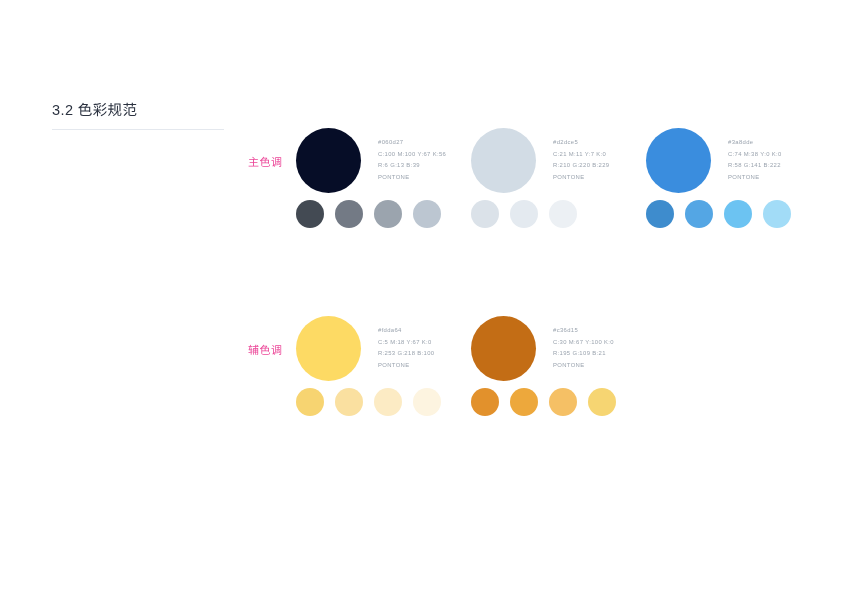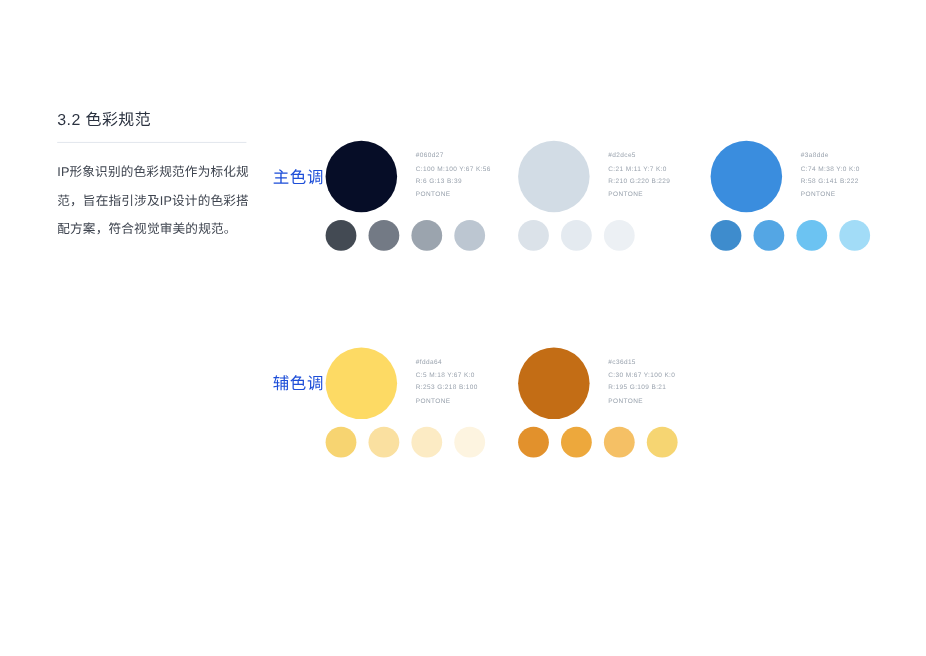--- a/index.html
+++ b/index.html
@@ -53,22 +53,22 @@
     left: 248px;
   }
   .group-primary   { top: 128px; }
   .group-secondary { top: 316px; }
 
   .group-label {
     position: absolute;
     left: 0;
     top: 26px;
     width: 44px;
-    font-size: 15px;
-    color: #1d4ed8;
+    font-size: 11px;
+    color: #ec4899;
     letter-spacing: 0.5px;
     line-height: 16px;
     white-space: nowrap;
   }
 
   .cards {
     position: absolute;
     left: 48px;
     top: 0;
     display: flex;
@@ -116,21 +116,20 @@
     margin-right: 11px;
   }
   .tint:last-child { margin-right: 0; }
 </style>
 </head>
 <body>
 
 <div class="text-col">
   <h1 class="section-title">3.2 色彩规范</h1>
   <div class="title-rule"></div>
-  <p class="section-body">IP形象识别的色彩规范作为标化规范，旨在指引涉及IP设计的色彩搭配方案，符合视觉审美的规范。</p>
 </div>
 
 <div class="group group-primary">
   <div class="group-label">主色调</div>
   <div class="cards">
 
     <div class="card">
       <div class="swatch-main" style="background: rgb(6, 13, 39);"></div>
       <div class="meta">
         <div>#060d27</div>

